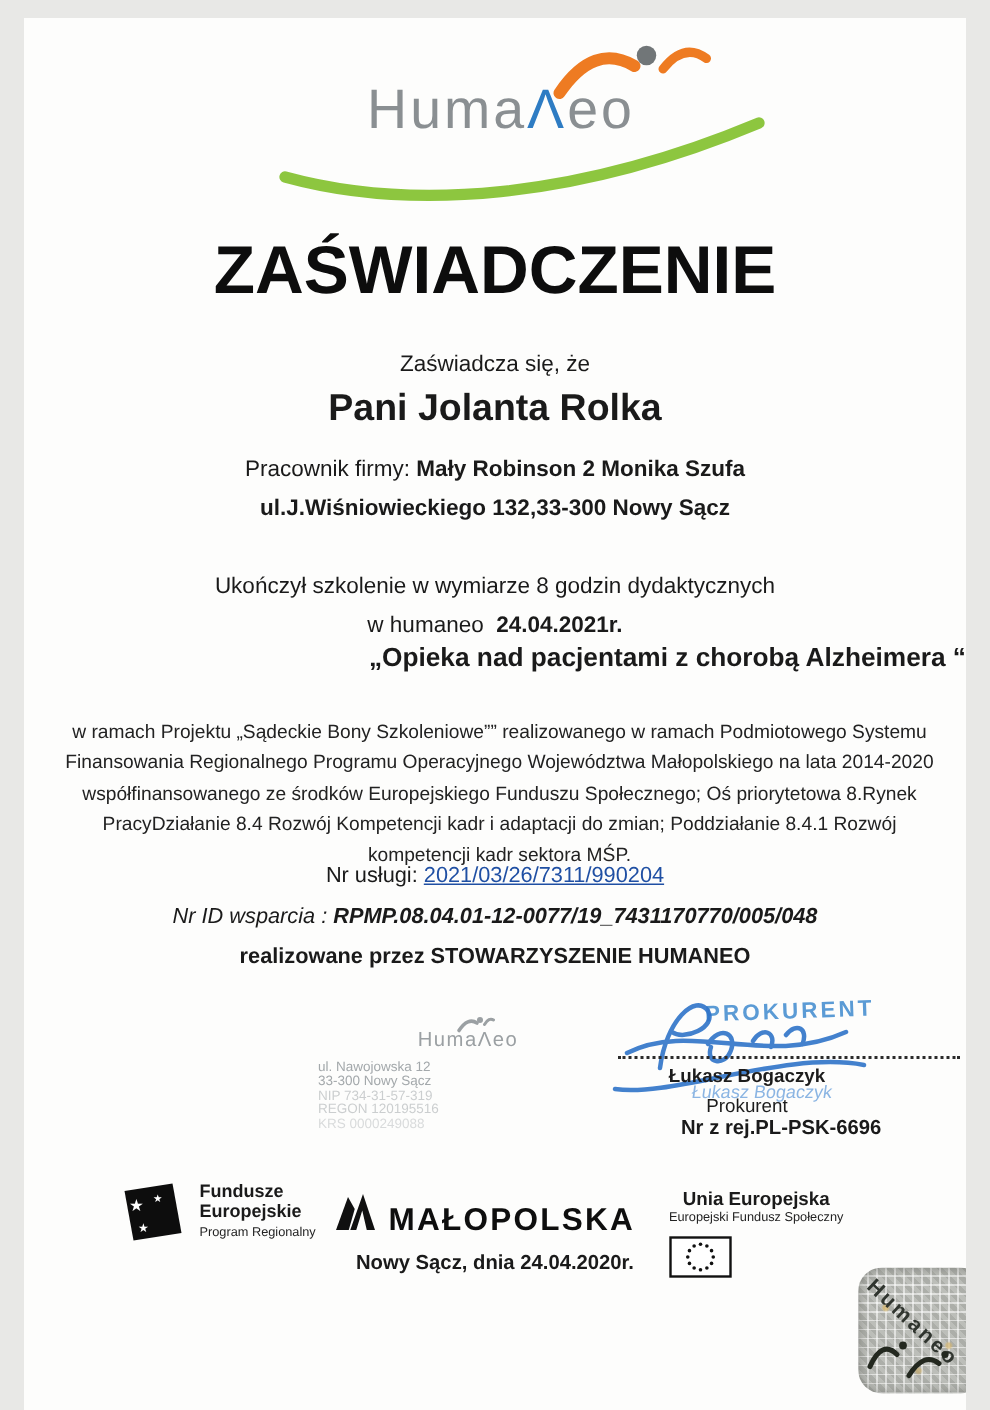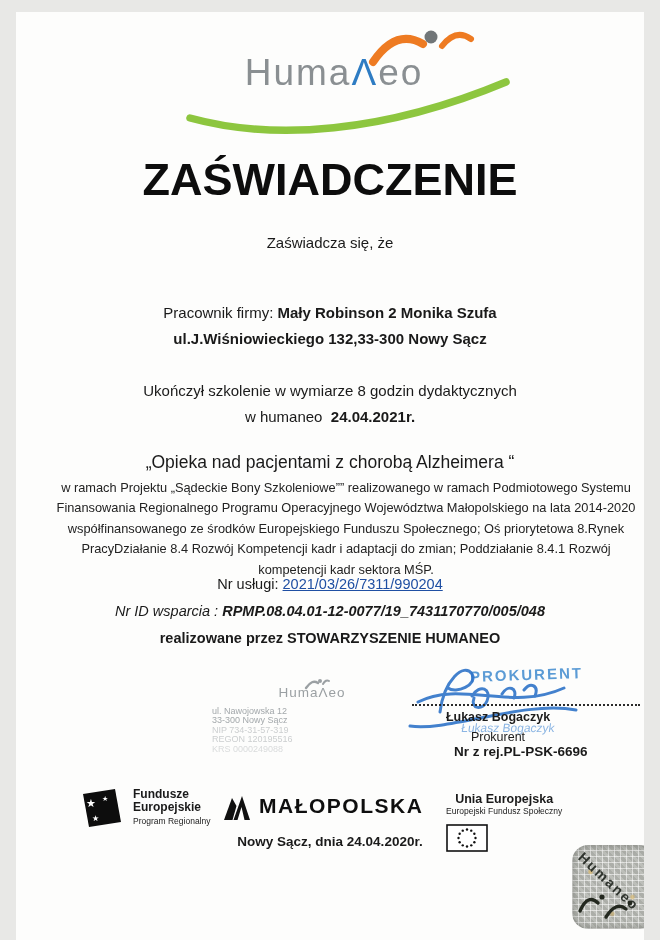--- a/index.html
+++ b/index.html
@@ -24,23 +24,23 @@
   .cline{position:absolute;left:0;width:100%;text-align:center;}
   .title{top:142px;font-size:45px;font-weight:bold;letter-spacing:0px;color:#0d0d0d;}
   .intro{top:222px;font-size:15px;}
   .person{top:246px;font-size:25px;font-weight:bold;}
   .employer{top:292px;font-size:15px;}
   .employer b{font-weight:bold;}
   .addr{top:318px;font-size:15px;font-weight:bold;}
   .nip{top:344px;font-size:15px;font-weight:bold;}
   .course1{top:370px;font-size:15px;}
   .termin{top:396px;font-size:15px;}
-  .topic{top:440px;font-size:17.5px;font-weight:normal;}
+  .topic{top:416px;font-size:17.5px;font-weight:bold;text-align:right;}
   .paragraph{
-    position:absolute;top:466px;left:38px;width:584px;
+    position:absolute;top:466px;left:25px;width:584px;
     font-size:12.8px;line-height:20.4px;text-align:center;color:#222;
   }
   .service{top:564px;font-size:14.5px;}
   .service a{color:#1f4fa3;font-weight:normal;text-decoration:underline;}
   .support{top:591px;font-size:14.5px;font-style:italic;}
   .support b{font-weight:bold;}
   .realized{top:618px;font-size:14.5px;font-weight:bold;}
 
   
   .contact-stamp{position:absolute;left:196px;top:664px;width:200px;color:#a3a8ab;}
@@ -66,21 +66,21 @@
     font-size:12px;color:rgba(79,143,213,.65);transform:skewX(-8deg);}
   .sig-role{position:absolute;top:66px;left:0;width:172px;text-align:center;
     font-size:12.5px;color:#1c1c1c;}
   .sig-registry{position:absolute;top:80px;left:42px;font-size:13.5px;font-weight:bold;}
 
   
   .fe-logo{position:absolute;left:63px;top:774px;display:flex;gap:8px;align-items:flex-start;}
   .fe-text{padding-top:2px;}
   .fe-l1,.fe-l2{font-size:12px;font-weight:bold;line-height:13px;}
   .fe-l3{font-size:8.5px;margin-top:2px;color:#222;}
-  .malopolska{position:absolute;left:205px;top:782px;display:flex;gap:8px;align-items:flex-start;}
+  .malopolska{position:absolute;left:205px;top:782px;display:flex;gap:8px;align-items:flex-end;}
   .malopolska-label{font-size:21px;font-weight:bold;letter-spacing:1.5px;color:#0e0e0e;}
   .eu-block{position:absolute;left:430px;top:778px;display:flex;gap:8px;align-items:flex-start;flex-direction:column;}
   .eu-text{text-align:center;padding-top:2px;}
   .eu-l1{font-size:12.5px;font-weight:bold;line-height:14px;}
   .eu-l2{font-size:8.5px;color:#222;}
   .date-line{top:822px;font-size:13.5px;font-weight:bold;}
 
   
   .sticker{
     position:absolute;left:556px;top:833px;width:84px;height:84px;border-radius:16px;
@@ -117,20 +117,21 @@
     <span>Huma</span><span class="logo-caret">Λ</span><span>eo</span>
   </div>
   <span class="swoosh-svg">
     <svg width="330" height="66" viewBox="0 0 330 66">
       <path d="M6 44 C 90 67, 200 59, 322 8" stroke="#8dc63f" stroke-width="7.5" fill="none" stroke-linecap="round"></path>
     </svg>
   </span>
 
   <div class="cline title">ZAŚWIADCZENIE</div>
   <div class="cline intro">Zaświadcza się, że</div>
+  <div class="cline person">Pani Jolanta Rolka</div>
   <div class="cline employer">
     <span>Pracownik firmy:</span>
     <b>Mały Robinson 2 Monika Szufa</b>
   </div>
   <div class="cline addr">ul.J.Wiśniowieckiego 132,33-300 Nowy Sącz</div>
   <div class="cline course1">Ukończył szkolenie w wymiarze 8 godzin dydaktycznych</div>
   <div class="cline termin">
     <span>w humaneo</span>&nbsp;
     <b>24.04.2021r.</b>
   </div>

